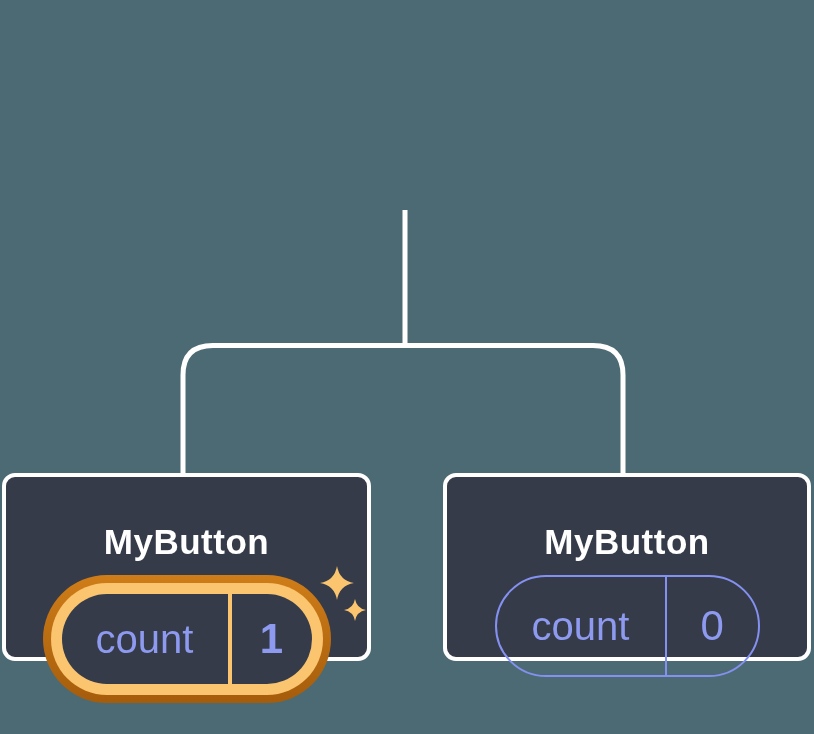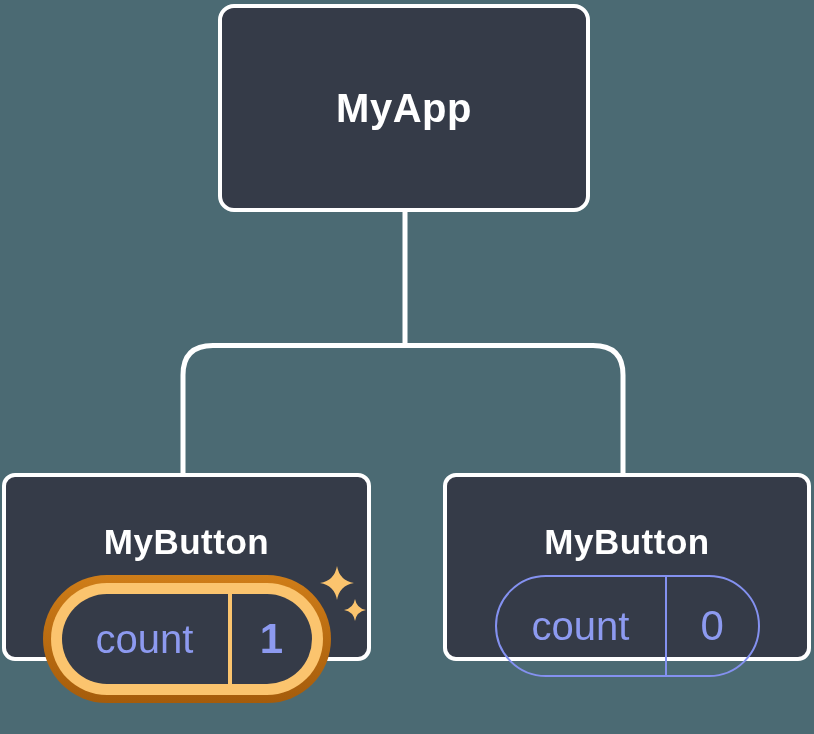--- a/index.html
+++ b/index.html
@@ -81,23 +81,20 @@
 </head>
 <body>
 
 <div class="canvas">
 
   <svg class="connectors" width="814" height="734" viewBox="0 0 814 734" aria-hidden="true">
     <path d="M405,210 L405,345"></path>
     <path d="M183,474 L183,375 Q183,345.5 213,345.5 L593,345.5 Q623,345.5 623,375 L623,474"></path>
   </svg>
 
-  <div class="node node-root">
-    <span class="node-label root-label">MyApp</span>
-  </div>
 
   <div class="node node-child node-child-left">
     <span class="node-label child-label">MyButton</span>
     <div class="pill-slot">
       <div class="pill-hot-outer">
         <div class="pill-hot-mid">
           <div class="pill-hot-inner">
             <div class="state-key-cell">count</div>
             <div class="pill-divider"></div>
             <div class="state-value-cell value-bold">1</div>

